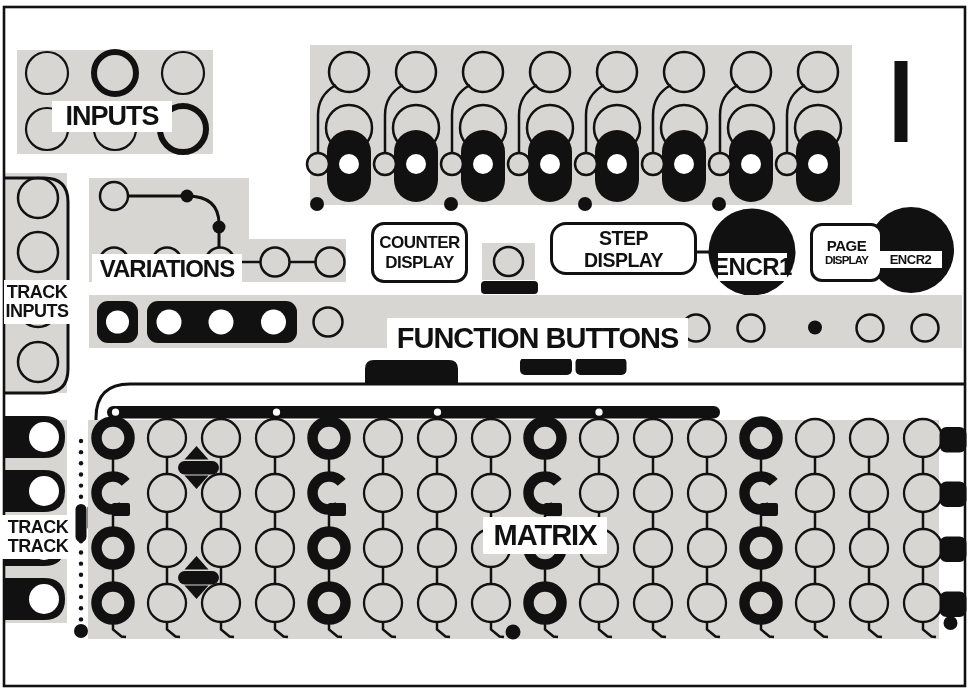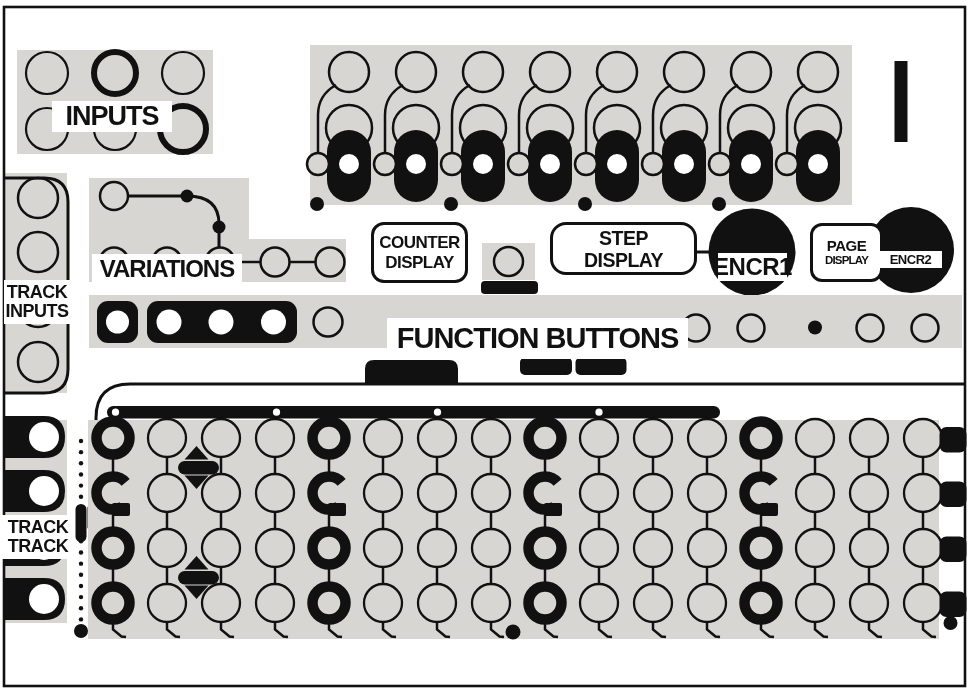--- a/index.html
+++ b/index.html
@@ -316,13 +316,14 @@
 
   <div class="obox b-page">
     <div class="pd1">PAGE</div>
     <div class="pd2">DISPLAY</div>
   </div>
 
   <div class="lbl l-encr1">ENCR1</div>
   <div class="lbl l-encr2">ENCR2</div>
 
   <div class="lbl l-function">FUNCTION BUTTONS</div>
+  <div class="lbl l-matrix">MATRIX</div>
 </div>
 
 </body></html>

